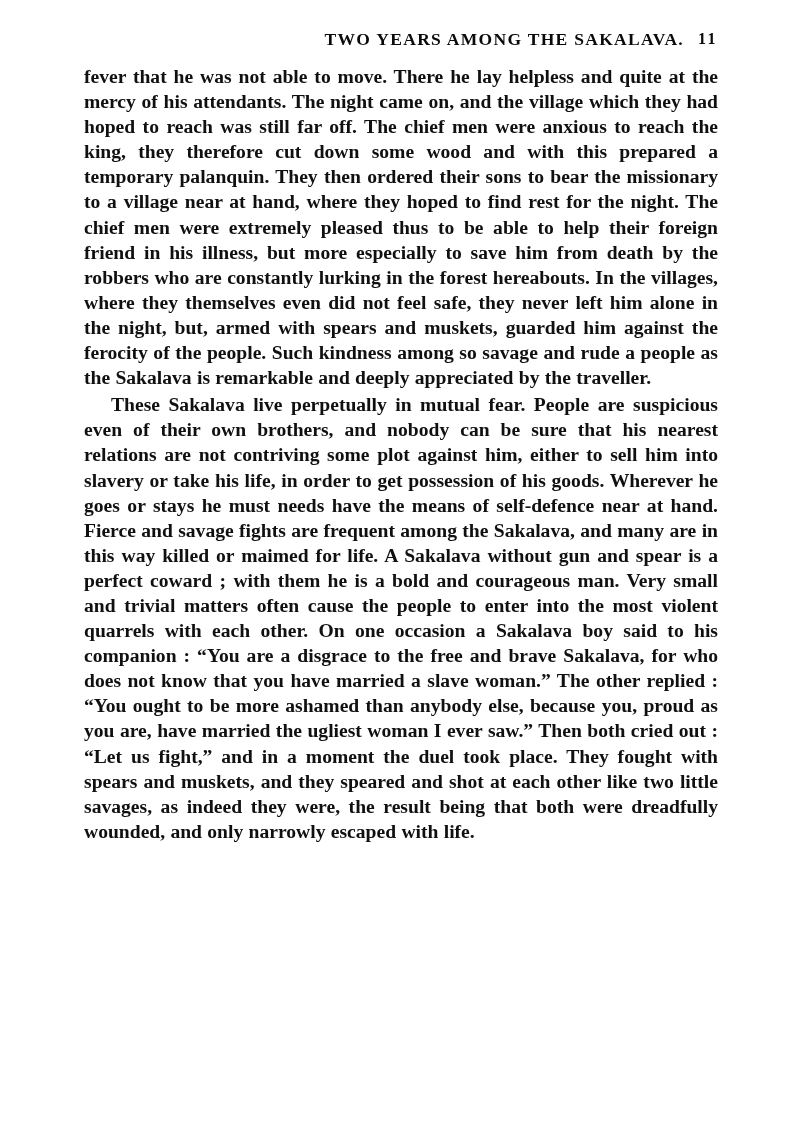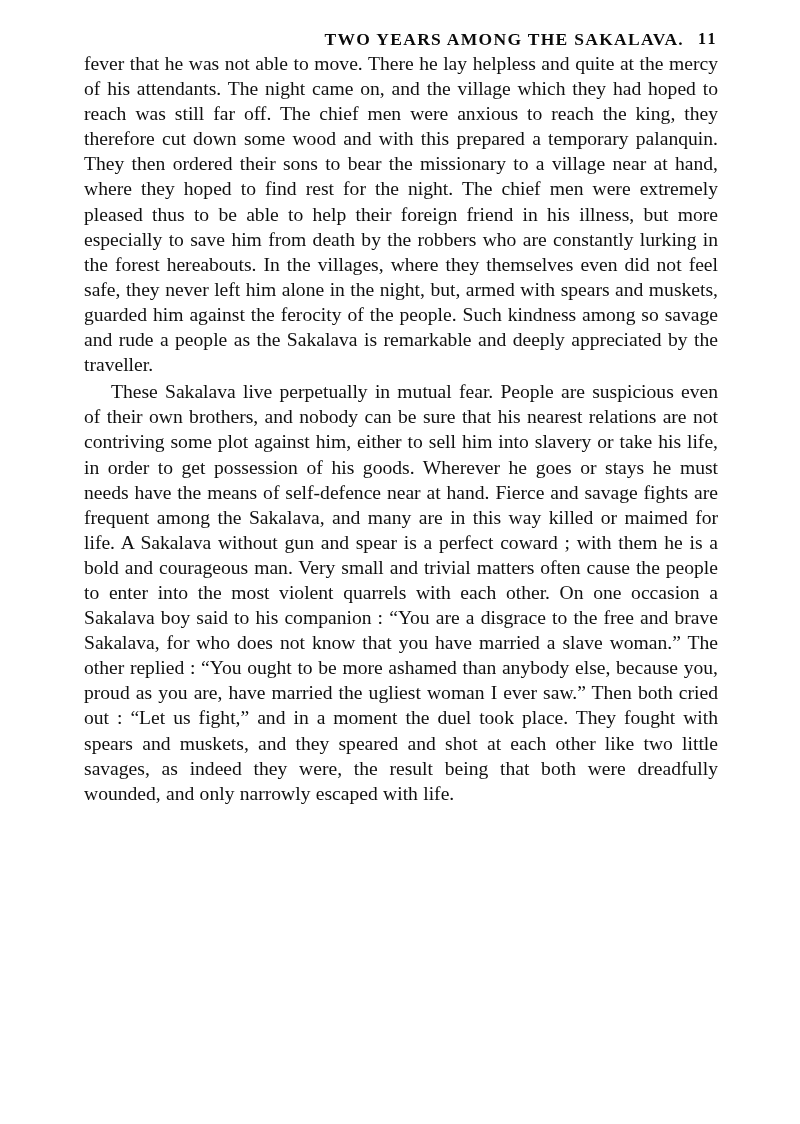--- a/index.html
+++ b/index.html
@@ -56,22 +56,23 @@
     font-weight: 700;
     letter-spacing: 2.5px;
     line-height: 22px;
     color: #0a0a0a;
   }
 
   
   .textblock {
     position: absolute;
     left: 84px;
-    top: 51px;
+    top: 64px;
     width: 634px;
+    font-weight: bold;
   }
 
   .para {
     margin: 0;
     text-align: justify;
     text-justify: inter-word;
     font-size: 19.6px;
     line-height: 25.1px;
     word-spacing: 0.4px;
     hyphens: none;

